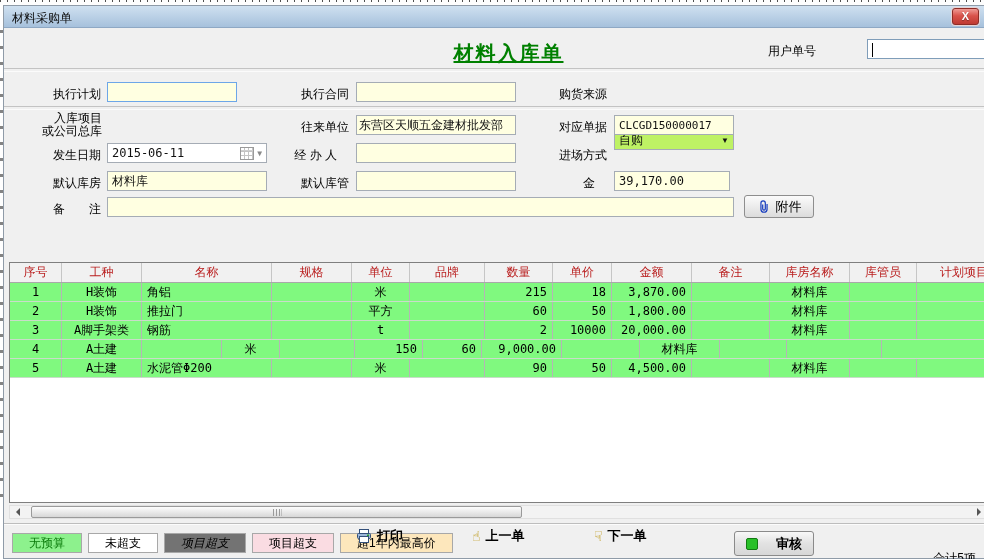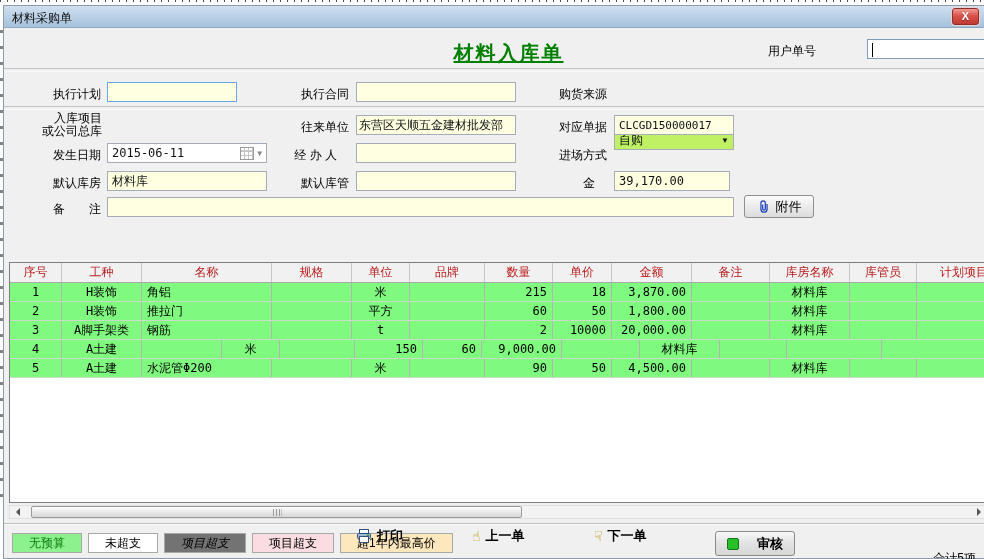--- a/index.html
+++ b/index.html
@@ -88,21 +88,21 @@
   .sb-grip{position:absolute;left:50%;top:2px;transform:translateX(-50%);width:9px;height:7px;
     background:repeating-linear-gradient(90deg,#9a9a9a 0 1px,transparent 1px 3px);}
 
   
   .bottombar{position:absolute;left:0;top:495px;width:100%;height:42px;border-top:1px solid #bdbdbd;
     box-shadow:inset 0 1px 0 #fcfcfc;}
   .legend{position:absolute;left:8px;top:9px;display:flex;gap:6px;}
   .badge{font-size:12px;line-height:16px;padding:1px 16px;border:1px solid #a8a8a8;white-space:nowrap;}
   .action{position:absolute;top:3px;display:flex;align-items:center;gap:5px;font-size:13px;
     font-weight:bold;color:#000;cursor:default;}
-  .audit-btn{position:absolute;left:711px;top:7px;width:80px;height:25px;border:1px solid #8a8a8a;
+  .audit-btn{position:absolute;left:730px;top:7px;width:80px;height:25px;border:1px solid #8a8a8a;
     border-radius:3px;background:linear-gradient(#f8f8f8,#e2e2e2 49%,#d7d7d7);
     display:flex;align-items:center;justify-content:center;gap:18px;font-size:13px;font-weight:bold;
     box-sizing:border-box;font-family:"Liberation Sans",sans-serif;}
   .audit-dot{width:12px;height:12px;background:#28c028;border:1px solid #127a12;border-radius:2px;box-sizing:border-box;}
   .hand{font-size:14px;color:#b89000;font-weight:normal;font-family:"DejaVu Sans",sans-serif;}
   .total{position:absolute;right:8px;top:26px;font-size:12px;color:#000;}
 </style>
 </head>
 <body>
 

